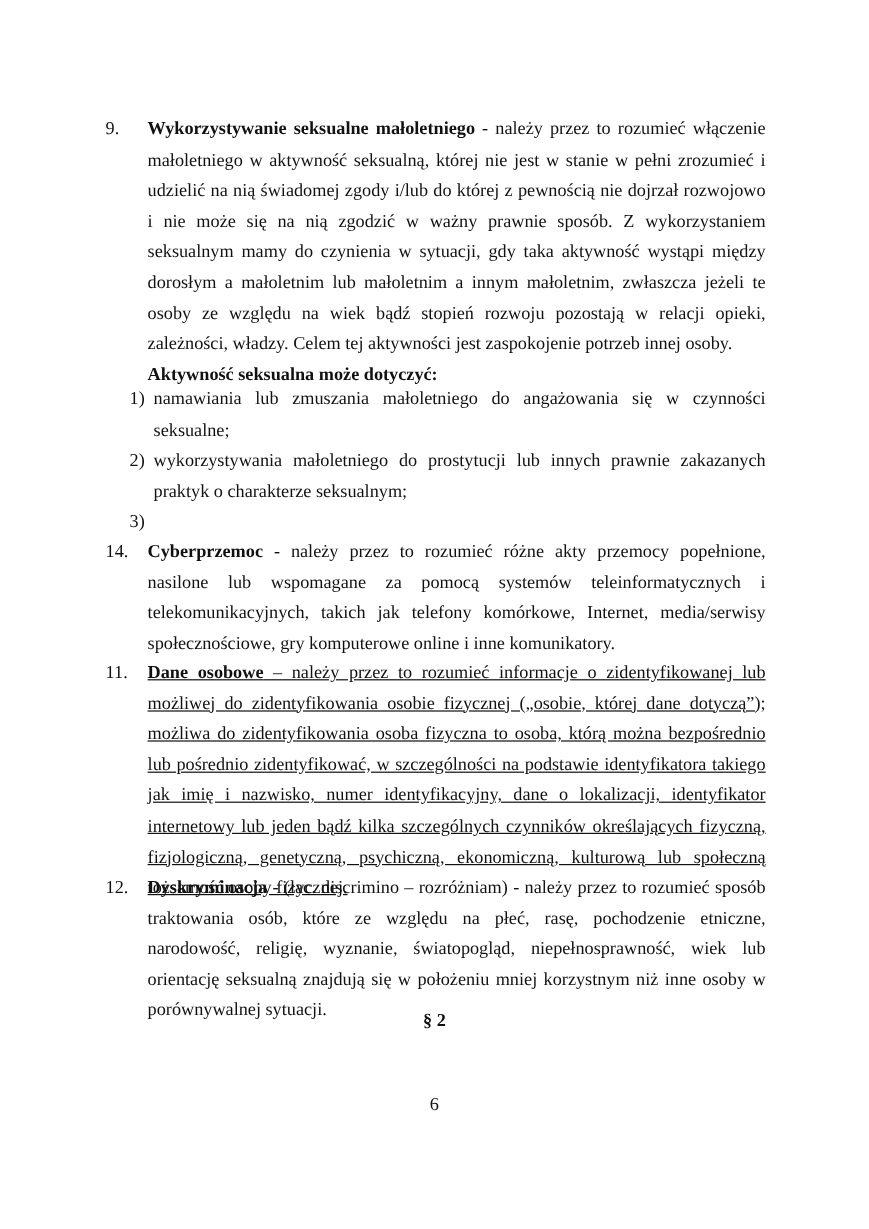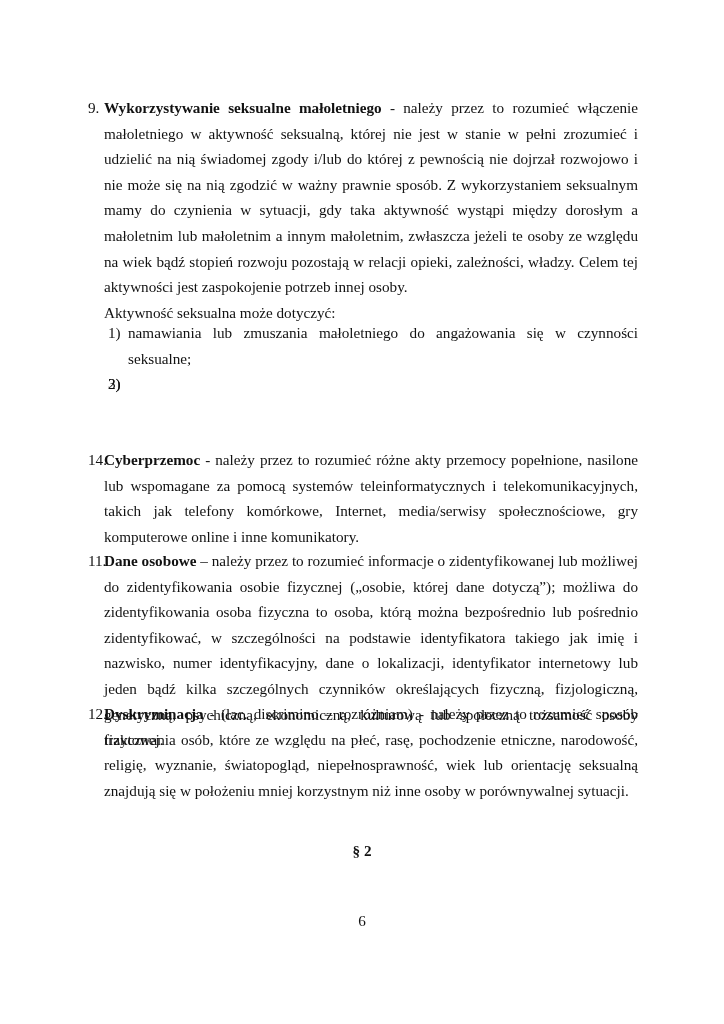--- a/index.html
+++ b/index.html
@@ -7,28 +7,28 @@
       width: 724px; height: 1024px; position: relative; overflow: hidden;
       font-family: "Liberation Serif", "DejaVu Serif", serif;
       color: #111111; font-size: 15.2px;
     }
     .page { position: absolute; left: 0; top: 0; width: 724px; height: 1024px; }
     .item {
       position: absolute; left: 88px; width: 550px;
       line-height: 25.6px; text-align: justify;
     }
     .num { position: absolute; left: 0; top: 0; }
-    .body { margin-left: 16px; }
+    .body { margin-left: 35px; }
     .body b { font-weight: bold; }
     .sub { position: absolute; left: 102px; width: 536px; line-height: 25.6px; }
     .sub-item { position: relative; padding-left: 26px; text-align: justify; }
     .sub-num { position: absolute; left: 6px; top: 0; }
     .section { position: absolute; left: 0; width: 724px; text-align: center; font-weight: bold; top: 842px; }
     .pagenum { position: absolute; left: 0; width: 724px; text-align: center; top: 912px; }
-    .p { display: block; }
+    .p { display: block; font-weight: bold; }
   </style>
 </head>
 <body>
 
 <div class="page">
 
   <div class="item" style="top:95px;">
     <span class="num">9.</span>
     <div class="body">
       <b>Wykorzystywanie seksualne małoletniego</b><span> - należy przez to rozumieć włączenie małoletniego w aktywność seksualną, której nie jest w stanie w pełni zrozumieć i udzielić na nią świadomej zgody i/lub do której z pewnością nie dojrzał rozwojowo i nie może się na nią zgodzić w ważny prawnie sposób. Z wykorzystaniem seksualnym mamy do czynienia w sytuacji, gdy taka aktywność wystąpi między dorosłym a małoletnim lub małoletnim a innym małoletnim, zwłaszcza jeżeli te osoby ze względu na wiek bądź stopień rozwoju pozostają w relacji opieki, zależności, władzy. Celem tej aktywności jest zaspokojenie potrzeb innej osoby.</span>
@@ -36,41 +36,42 @@
     </div>
   </div>
 
   <div class="sub" style="top:320px;">
     <div class="sub-item">
       <span class="sub-num">1)</span>
       <span>namawiania lub zmuszania małoletniego do angażowania się w czynności seksualne;</span>
     </div>
     <div class="sub-item">
       <span class="sub-num">2)</span>
+      <span>wykorzystywania małoletniego do prostytucji lub innych prawnie zakazanych praktyk o charakterze seksualnym;</span>
     </div>
     <div class="sub-item">
       <span class="sub-num">3)</span>
     </div>
   </div>
 
   <div class="item" style="top:447px;">
     <span class="num">14.</span>
     <div class="body">
       <b>Cyberprzemoc</b><span> - należy przez to rozumieć różne akty przemocy popełnione, nasilone lub wspomagane za pomocą systemów teleinformatycznych i telekomunikacyjnych, takich jak telefony komórkowe, Internet, media/serwisy społecznościowe, gry komputerowe online i inne komunikatory.</span>
     </div>
   </div>
 
-  <div class="item" style="top:548px;">
+  <div class="item" style="top:548px;text-decoration:underline;">
     <span class="num">11.</span>
     <div class="body">
       <b>Dane osobowe</b><span> – należy przez to rozumieć informacje o zidentyfikowanej lub możliwej do zidentyfikowania osobie fizycznej („osobie, której dane dotyczą”); możliwa do zidentyfikowania osoba fizyczna to osoba, którą można bezpośrednio lub pośrednio zidentyfikować, w szczególności na podstawie identyfikatora takiego jak imię i nazwisko, numer identyfikacyjny, dane o lokalizacji, identyfikator internetowy lub jeden bądź kilka szczególnych czynników określających fizyczną, fizjologiczną, genetyczną, psychiczną, ekonomiczną, kulturową lub społeczną tożsamość osoby fizycznej.</span>
     </div>
   </div>
 
-  <div class="item" style="top:701px;">
+  <div class="item" style="top:727px;">
     <span class="num">12.</span>
     <div class="body">
       <b>Dyskryminacja</b><span> - (łac. discrimino – rozróżniam) - należy przez to rozumieć sposób traktowania osób, które ze względu na płeć, rasę, pochodzenie etniczne, narodowość, religię, wyznanie, światopogląd, niepełnosprawność, wiek lub orientację seksualną znajdują się w położeniu mniej korzystnym niż inne osoby w porównywalnej sytuacji.</span>
     </div>
   </div>
 
   <div class="section">§ 2</div>
   <div class="pagenum">6</div>
 </div>
 

